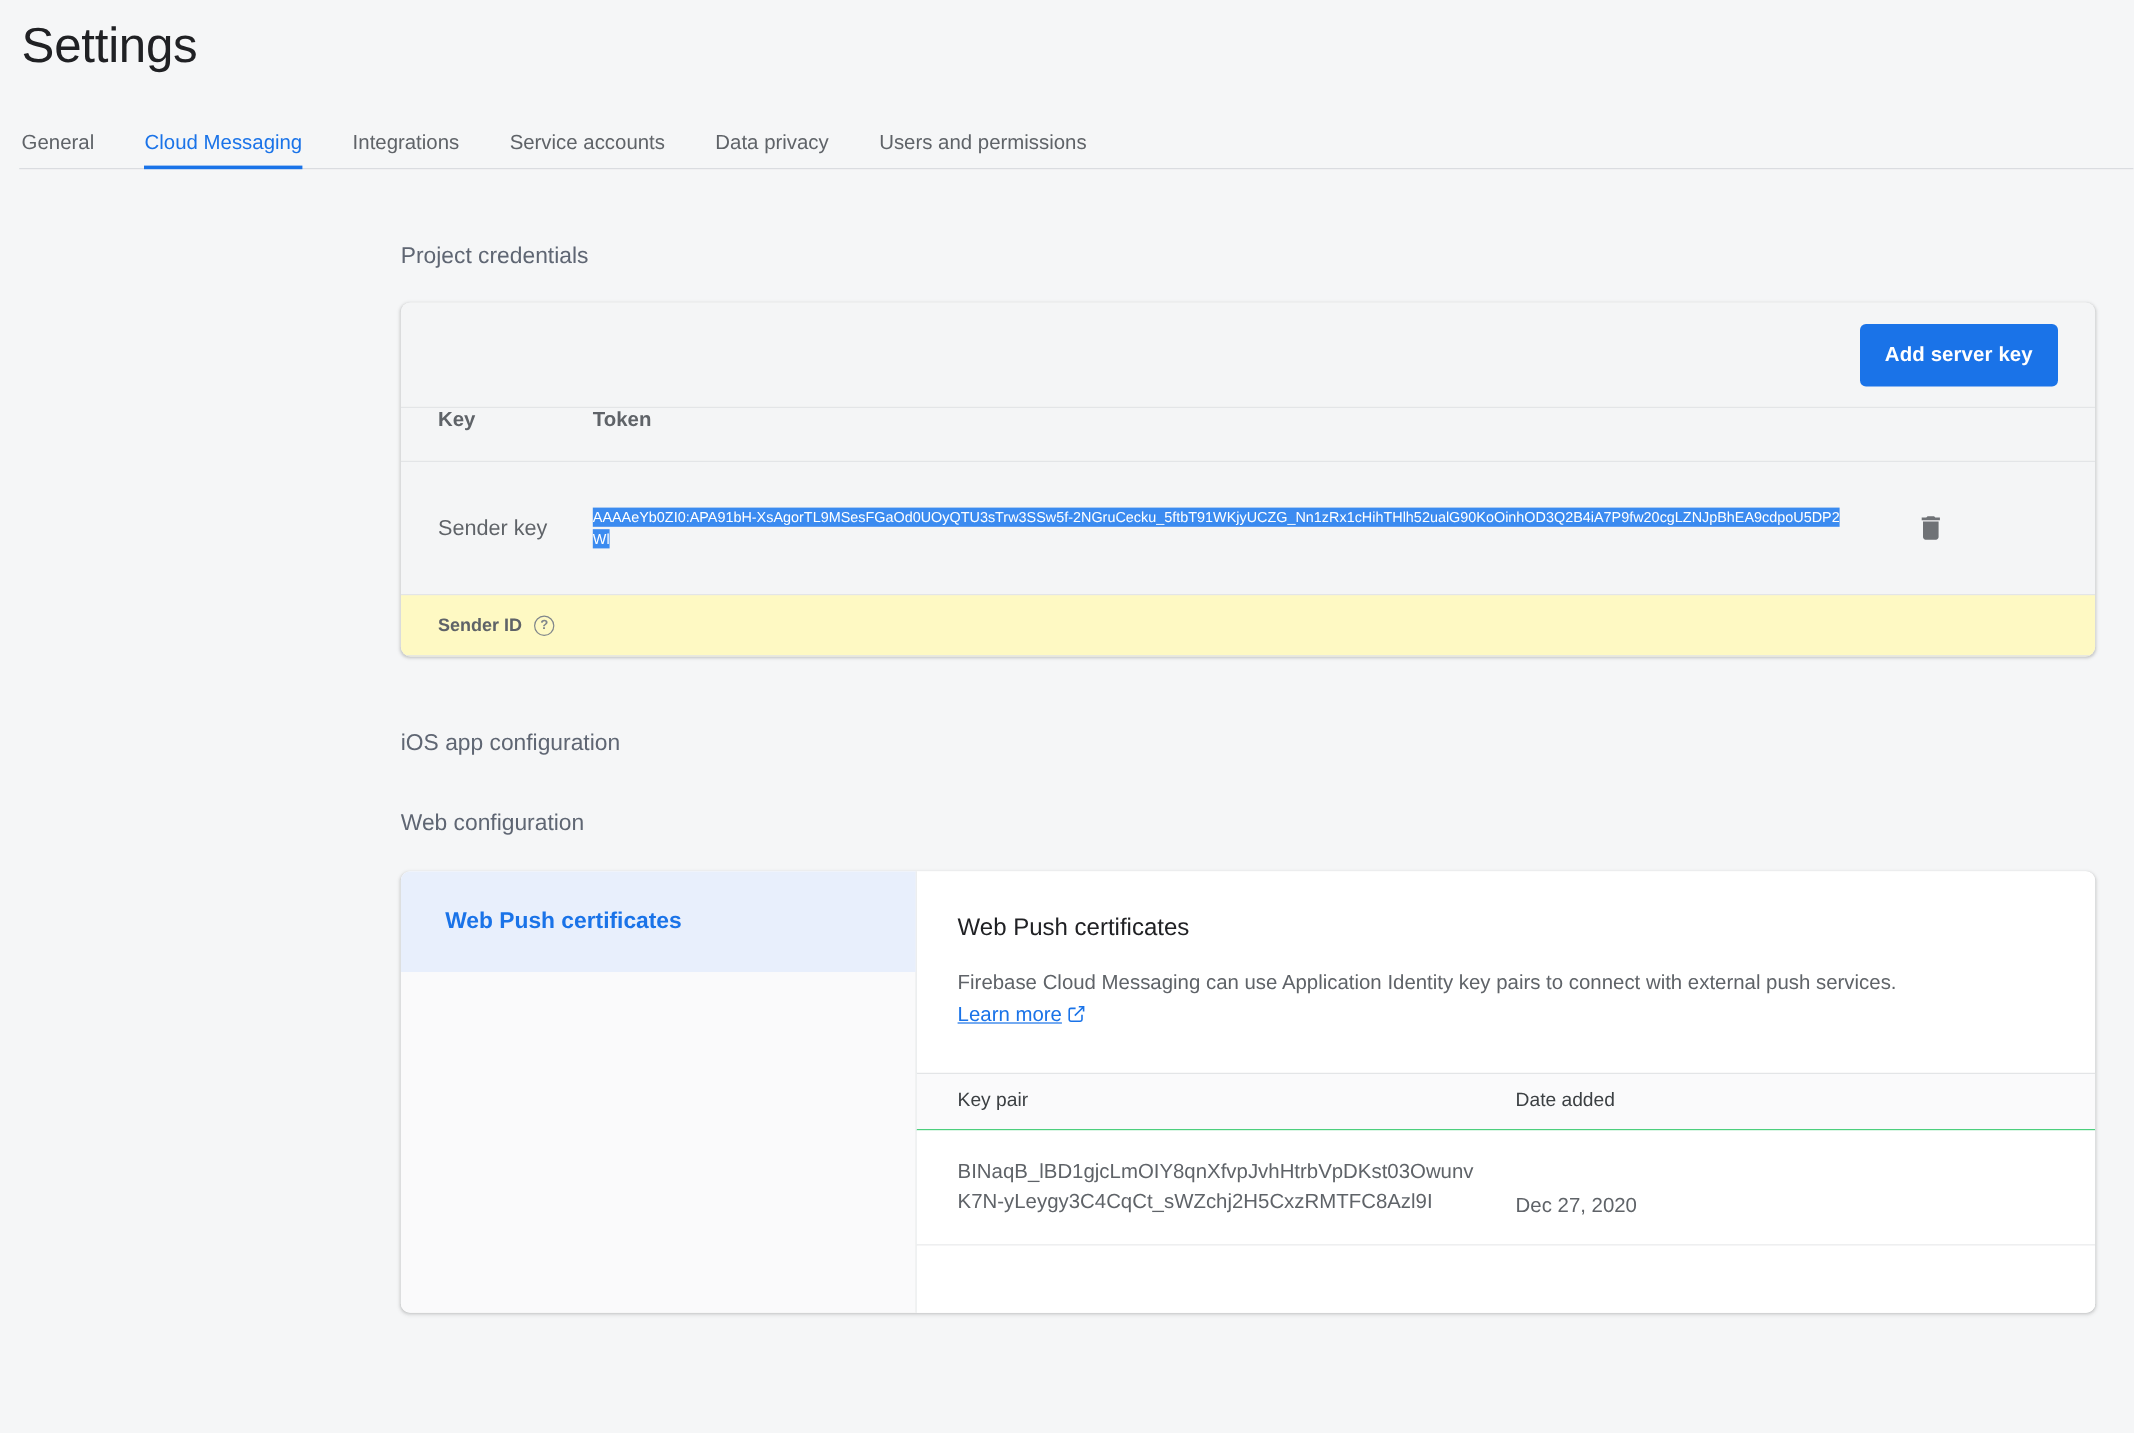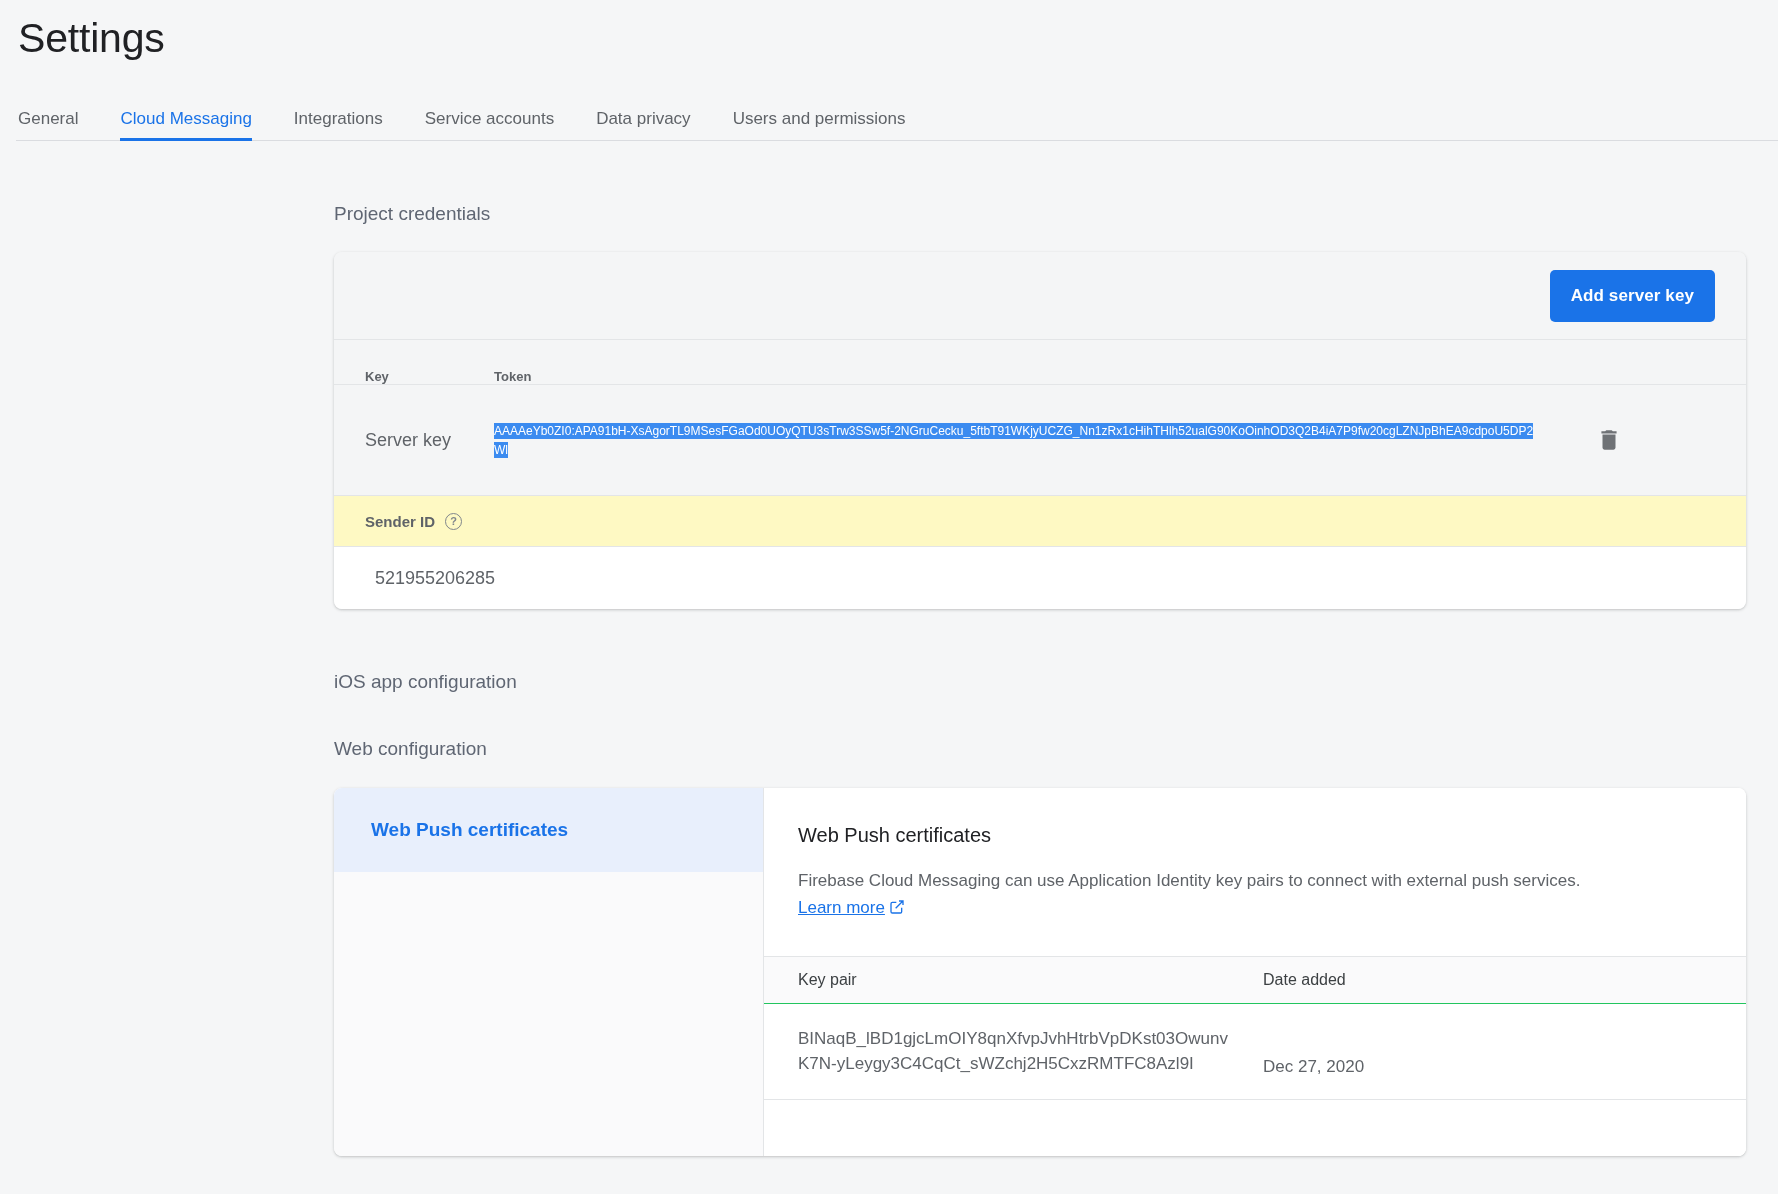--- a/index.html
+++ b/index.html
@@ -117,26 +117,26 @@
     font-size: 17px;
     font-weight: bold;
     padding: 0 21px;
     height: 52px;
     cursor: pointer;
     letter-spacing: 0.1px;
   }
 
   .table-head {
     display: flex;
-    align-items: flex-end;
+    align-items: flex-start;
     height: 46px;
     border-top: 1px solid #e3e5e7;
     border-bottom: 1px solid #e3e5e7;
     background: #f4f5f6;
-    font-size: 13px;
+    font-size: 17px;
     font-weight: bold;
     color: #5f6368;
   }
   .th-key { width: 160px; padding-left: 31px; }
   .th-token { flex: 1; }
 
   .table-row {
     display: flex;
     align-items: center;
     min-height: 110px;
@@ -346,43 +346,40 @@
     <div class="card-actionbar">
       <button class="btn-primary">Add server key</button>
     </div>
 
     <div class="table-head">
       <div class="th-key">Key</div>
       <div class="th-token">Token</div>
     </div>
 
     <div class="table-row">
-      <div class="td-key">Server key</div>
+      <div class="td-key">Sender key</div>
       <div class="td-token token-wrap">
         <span class="token-text">AAAAeYb0ZI0:APA91bH-XsAgorTL9MSesFGaOd0UOyQTU3sTrw3SSw5f-2NGruCecku_5ftbT91WKjyUCZG_Nn1zRx1cHihTHlh52ualG90KoOinhOD3Q2B4iA7P9fw20cgLZNJpBhEA9cdpoU5DP2Wl</span>
       </div>
       <div class="td-action">
         <button class="trash-btn">
           <span>
             <svg width="26" height="30" viewBox="0 0 24 24" aria-hidden="true">
               <path fill="#6f7276" d="M6 19c0 1.1.9 2 2 2h8c1.1 0 2-.9 2-2V7H6v12zM19 4h-3.5l-1-1h-5l-1 1H5v2h14V4z"></path>
             </svg>
           </span>
         </button>
       </div>
     </div>
 
     <div class="sender-head">
       <span>Sender ID</span>
       <span class="help-icon">?</span>
     </div>
 
-    <div class="sender-row">
-      <span>521955206285</span>
-    </div>
 
   </section>
 
   <h2 class="section-title">iOS app configuration</h2>
 
   <h2 class="section-title web">Web configuration</h2>
 
   <section class="web-card">
 
     <aside class="web-nav">

